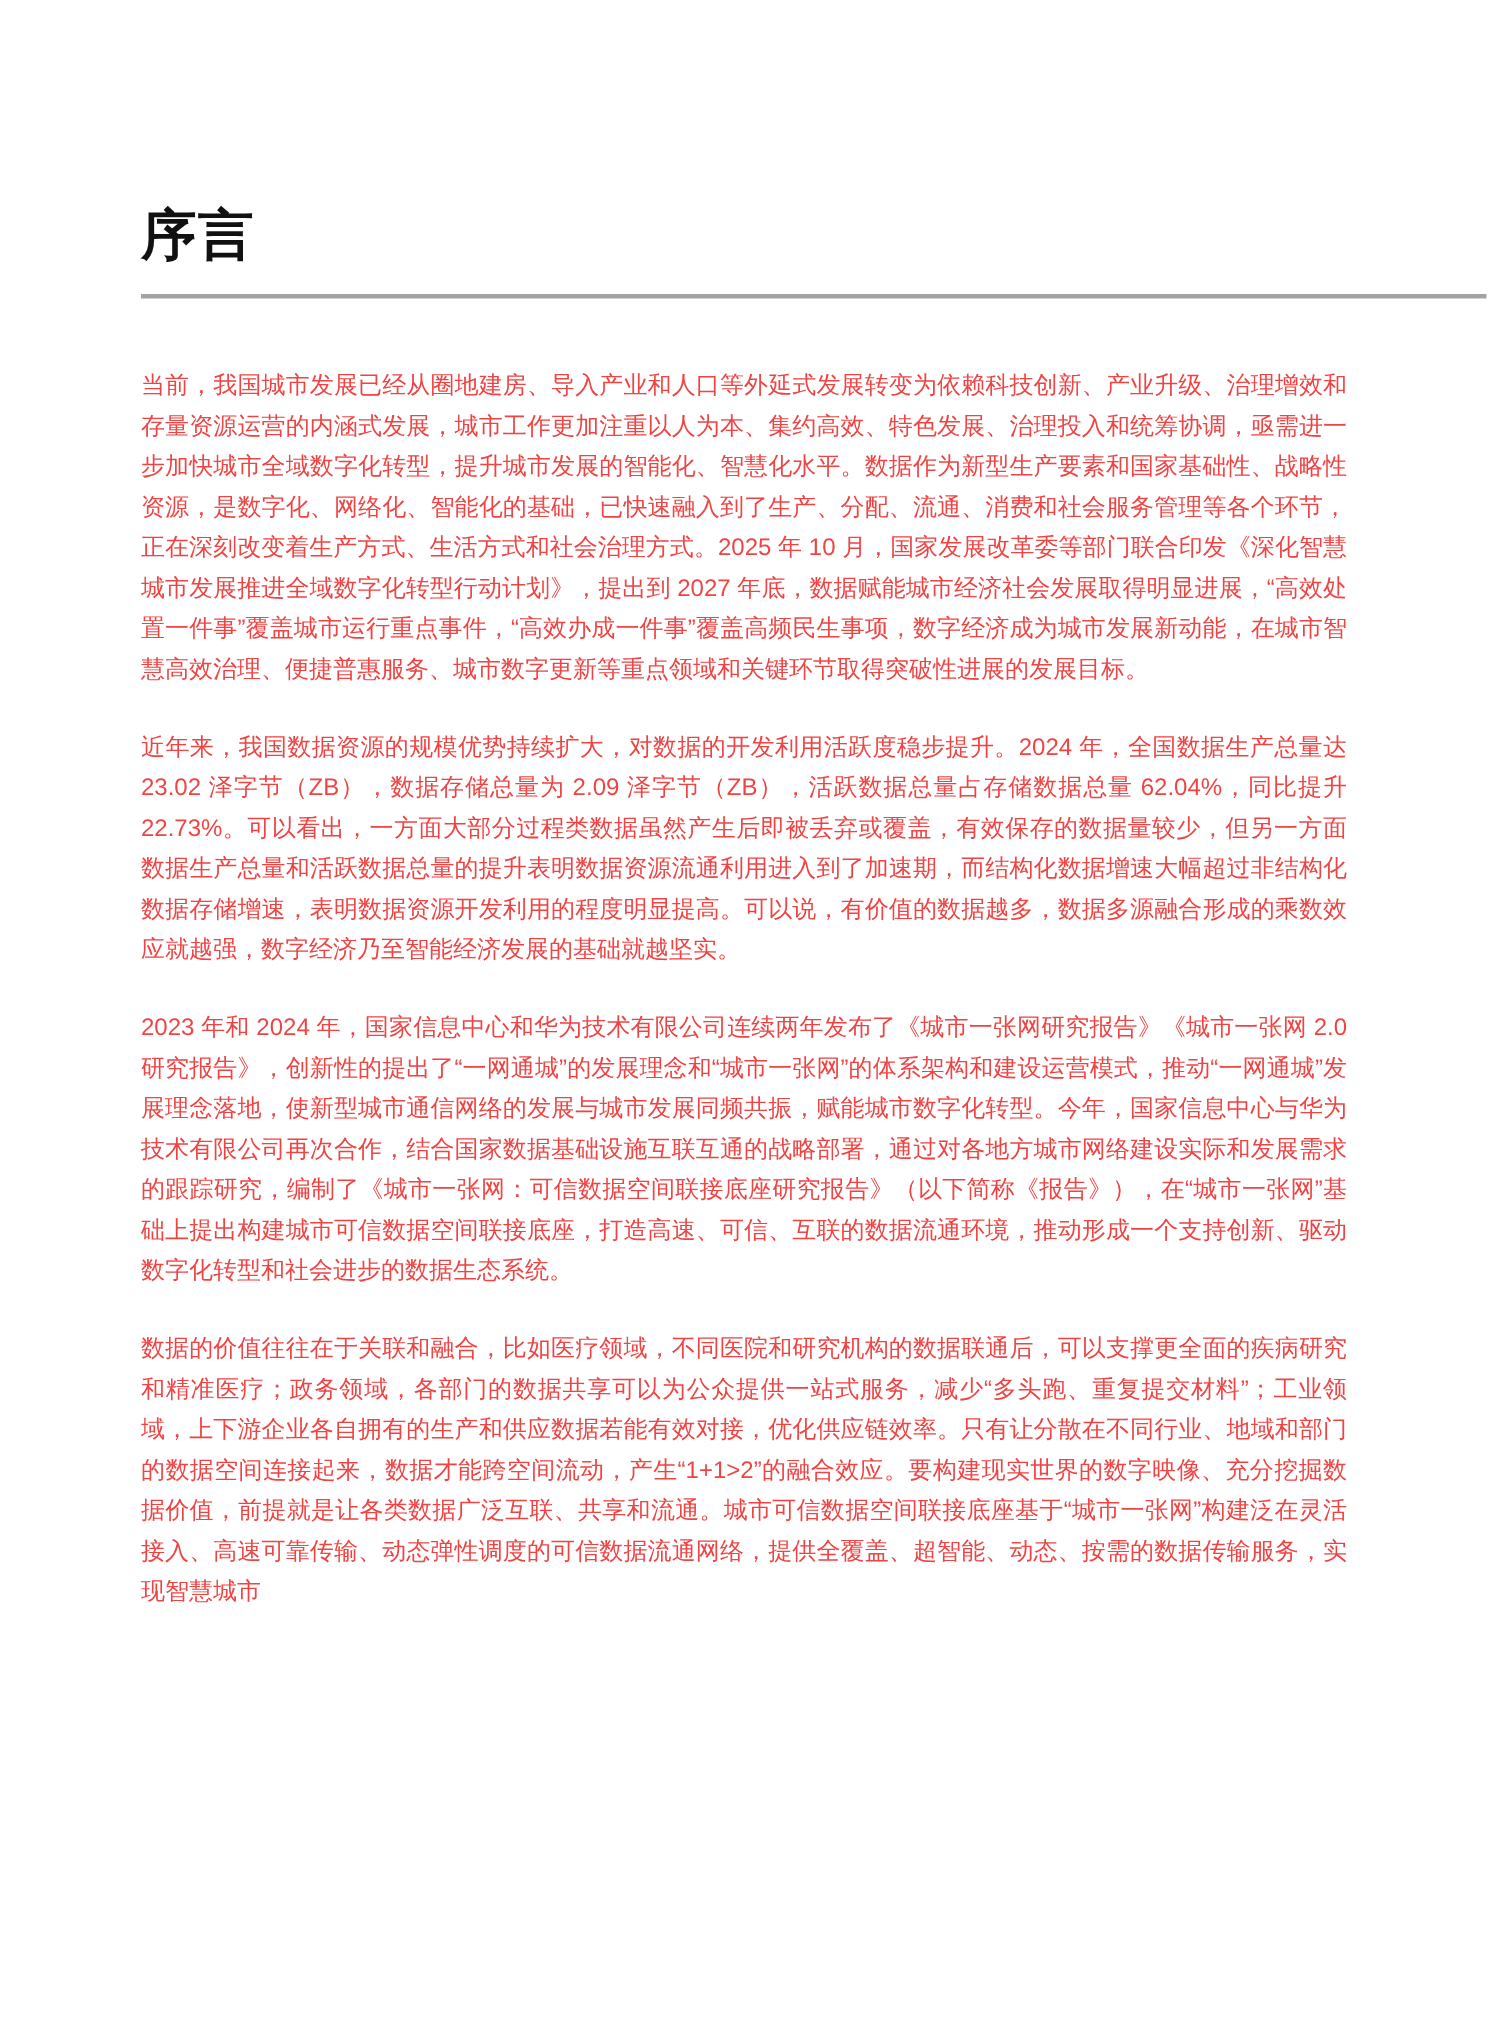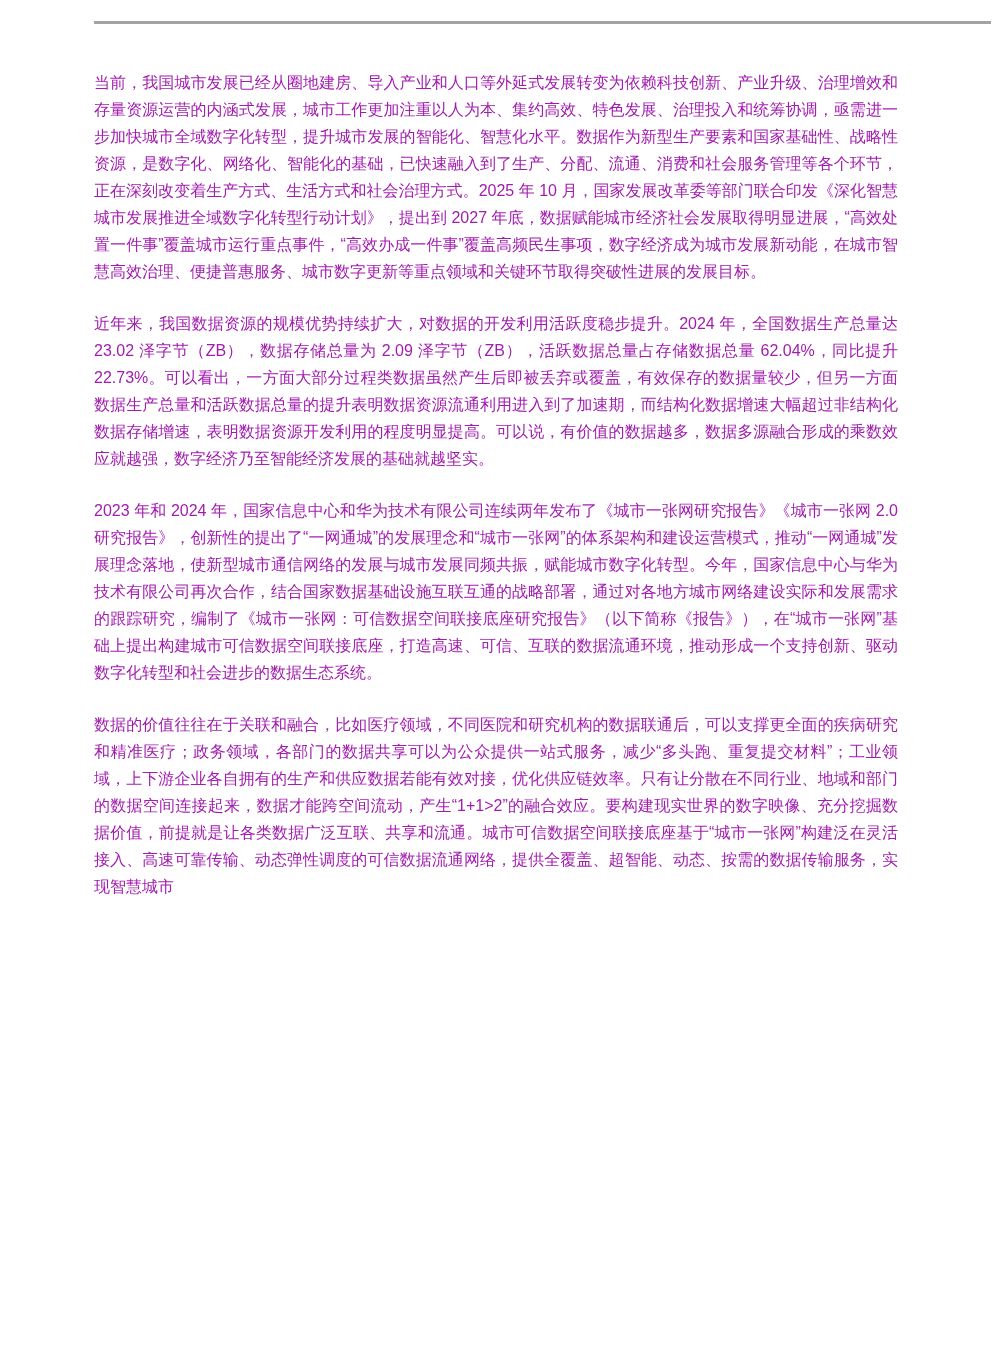--- a/index.html
+++ b/index.html
@@ -29,30 +29,31 @@
     height: 3px;
     background: #a3a3a3;
   }
   .paragraphs {
     margin: 45px 94px 0 94px;
     width: 804px;
   }
   .paragraphs p {
     font-size: 16px;
     line-height: 27px;
-    color: #a21caf;
+    color: #ef4444;
     text-align: justify;
     margin: 0 0 25px 0;
   }
   .paragraphs p:last-child { margin-bottom: 0; margin-top: 11px; }
 </style>
 </head>
 <body>
 
 <div class="page">
+  <h1 class="page-title">序言</h1>
 
   <hr class="title-divider">
 
   <div class="paragraphs">
     <p>当前，我国城市发展已经从圈地建房、导入产业和人口等外延式发展转变为依赖科技创新、产业升级、治理增效和存量资源运营的内涵式发展，城市工作更加注重以人为本、集约高效、特色发展、治理投入和统筹协调，亟需进一步加快城市全域数字化转型，提升城市发展的智能化、智慧化水平。数据作为新型生产要素和国家基础性、战略性资源，是数字化、网络化、智能化的基础，已快速融入到了生产、分配、流通、消费和社会服务管理等各个环节，正在深刻改变着生产方式、生活方式和社会治理方式。2025 年 10 月，国家发展改革委等部门联合印发《深化智慧城市发展推进全域数字化转型行动计划》，提出到 2027 年底，数据赋能城市经济社会发展取得明显进展，“高效处置一件事”覆盖城市运行重点事件，“高效办成一件事”覆盖高频民生事项，数字经济成为城市发展新动能，在城市智慧高效治理、便捷普惠服务、城市数字更新等重点领域和关键环节取得突破性进展的发展目标。</p>
     <p>近年来，我国数据资源的规模优势持续扩大，对数据的开发利用活跃度稳步提升。2024 年，全国数据生产总量达 23.02 泽字节（ZB），数据存储总量为 2.09 泽字节（ZB），活跃数据总量占存储数据总量 62.04%，同比提升 22.73%。可以看出，一方面大部分过程类数据虽然产生后即被丢弃或覆盖，有效保存的数据量较少，但另一方面数据生产总量和活跃数据总量的提升表明数据资源流通利用进入到了加速期，而结构化数据增速大幅超过非结构化数据存储增速，表明数据资源开发利用的程度明显提高。可以说，有价值的数据越多，数据多源融合形成的乘数效应就越强，数字经济乃至智能经济发展的基础就越坚实。</p>
     <p>2023 年和 2024 年，国家信息中心和华为技术有限公司连续两年发布了《城市一张网研究报告》《城市一张网 2.0 研究报告》，创新性的提出了“一网通城”的发展理念和“城市一张网”的体系架构和建设运营模式，推动“一网通城”发展理念落地，使新型城市通信网络的发展与城市发展同频共振，赋能城市数字化转型。今年，国家信息中心与华为技术有限公司再次合作，结合国家数据基础设施互联互通的战略部署，通过对各地方城市网络建设实际和发展需求的跟踪研究，编制了《城市一张网：可信数据空间联接底座研究报告》（以下简称《报告》），在“城市一张网”基础上提出构建城市可信数据空间联接底座，打造高速、可信、互联的数据流通环境，推动形成一个支持创新、驱动数字化转型和社会进步的数据生态系统。</p>
     <p>数据的价值往往在于关联和融合，比如医疗领域，不同医院和研究机构的数据联通后，可以支撑更全面的疾病研究和精准医疗；政务领域，各部门的数据共享可以为公众提供一站式服务，减少“多头跑、重复提交材料”；工业领域，上下游企业各自拥有的生产和供应数据若能有效对接，优化供应链效率。只有让分散在不同行业、地域和部门的数据空间连接起来，数据才能跨空间流动，产生“1+1&gt;2”的融合效应。要构建现实世界的数字映像、充分挖掘数据价值，前提就是让各类数据广泛互联、共享和流通。城市可信数据空间联接底座基于“城市一张网”构建泛在灵活接入、高速可靠传输、动态弹性调度的可信数据流通网络，提供全覆盖、超智能、动态、按需的数据传输服务，实现智慧城市</p>
   </div>
 </div>

